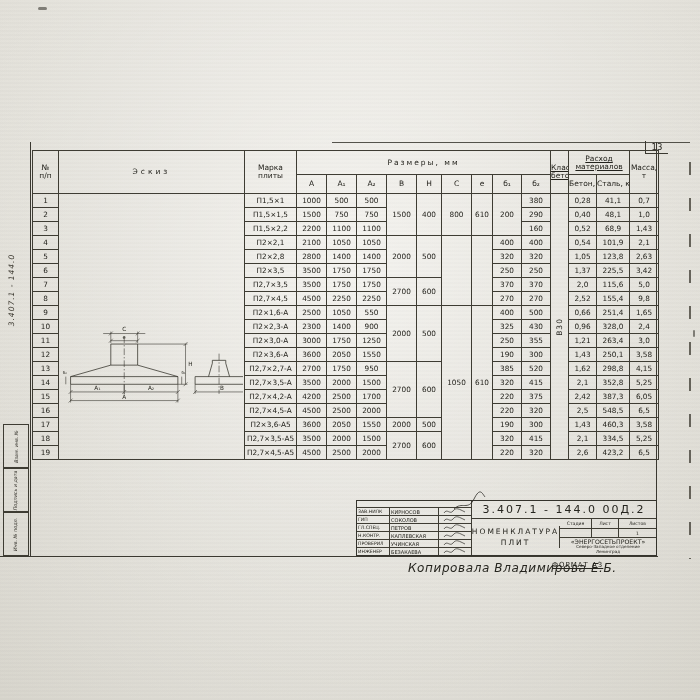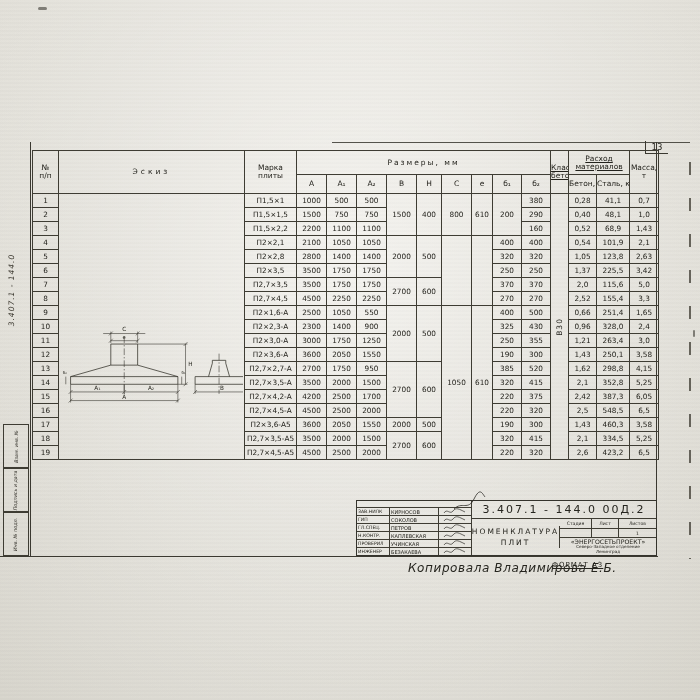--- a/index.html
+++ b/index.html
@@ -289,21 +289,21 @@
       <tr>
         <td>8</td>
         <td class="mark">П2,7×4,5</td>
         <td>4500</td>
         <td>2250</td>
         <td>2250</td>
         <td rowspan="1">270</td>
         <td>270</td>
         <td>2,52</td>
         <td>155,4</td>
-        <td>3,3</td>
+        <td>9,8</td>
       </tr>
       <tr>
         <td>9</td>
         <td class="mark">П2×1,6-А</td>
         <td>2500</td>
         <td>1050</td>
         <td>550</td>
         <td rowspan="4">2000</td>
         <td rowspan="4">500</td>
         <td rowspan="11">1050</td>

